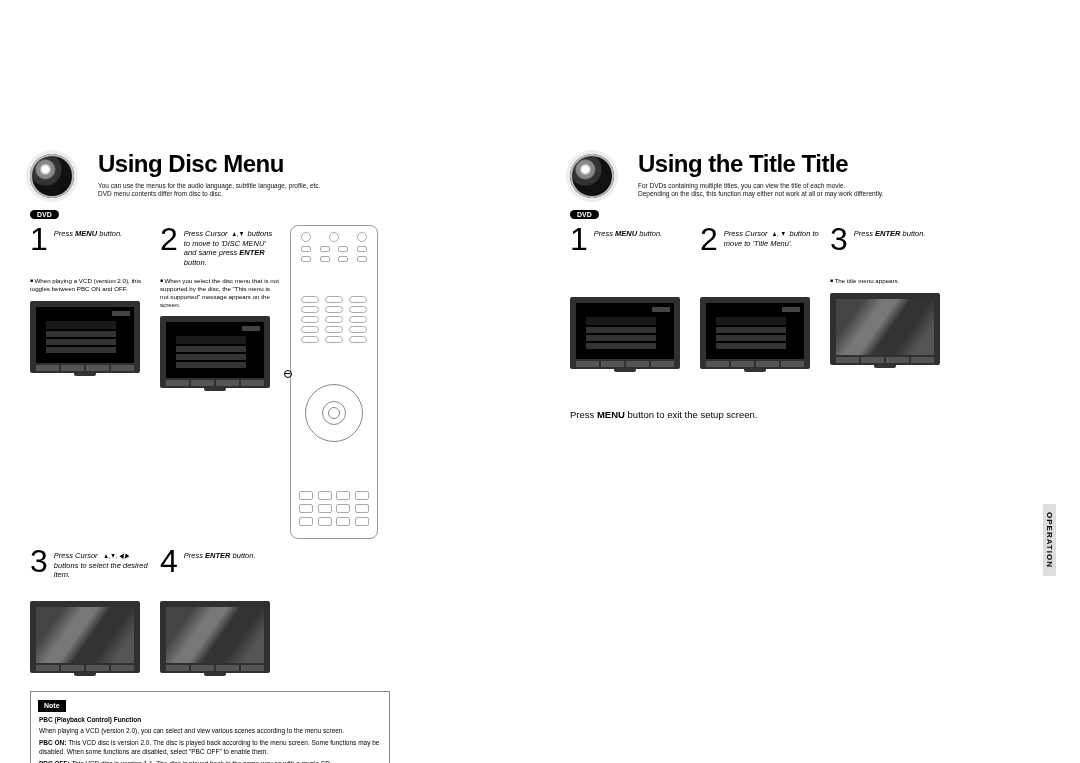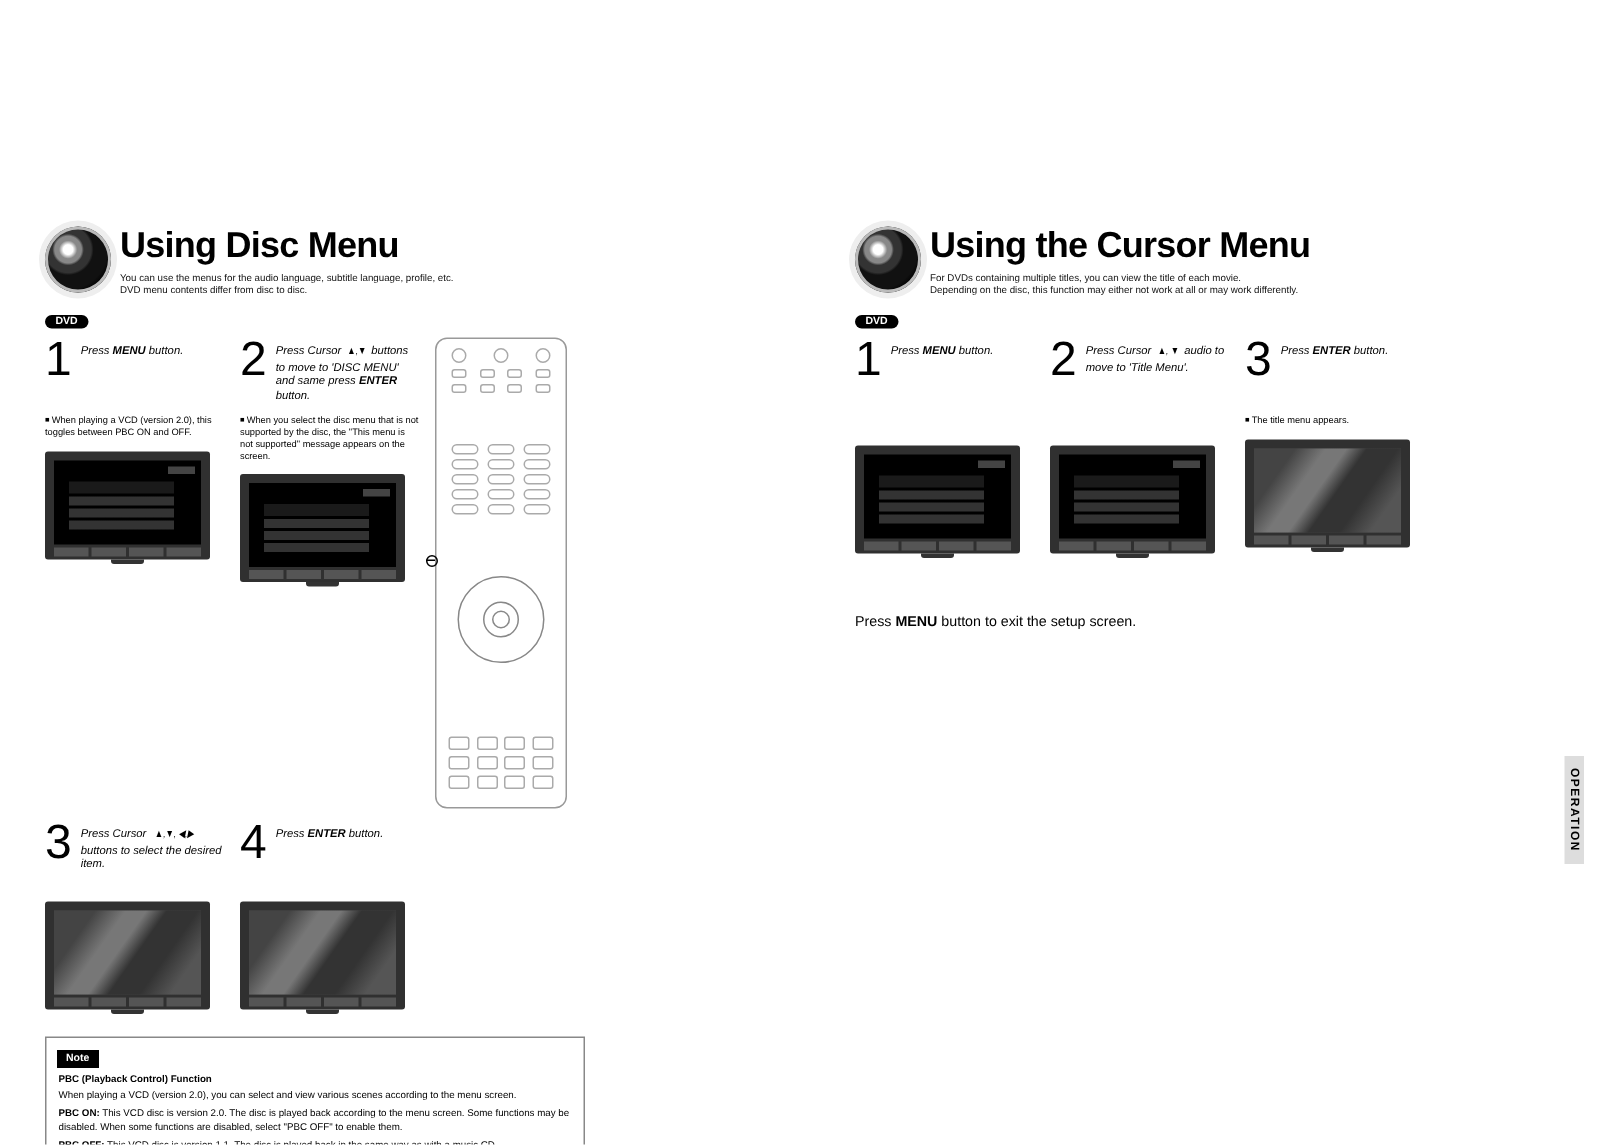--- a/index.html
+++ b/index.html
@@ -1,21 +1,21 @@
 <!DOCTYPE html>
 <html><head>
 <meta charset="utf-8">
 <style>
   * { margin: 0; padding: 0; box-sizing: border-box; }
   body { background: #fff; font-family: Arial, Helvetica, sans-serif; width: 1080px; height: 763px; position: relative; overflow: hidden; }
   .spread { display: flex; width: 100%; height: 100%; }
   .page { flex: 1; position: relative; padding: 0; }
   .page-inner { position: relative; width: 100%; height: 100%; }
 
-  .header-row { display: flex; align-items: center; gap: 6px; margin: 148px 0 0 30px; }
+  .header-row { display: flex; align-items: flex-end; gap: 24px; margin: 148px 0 0 30px; }
   .header-icon { width: 44px; height: 44px; border-radius: 50%; position: relative; flex-shrink: 0; }
   .header-icon::before { content:""; position:absolute; inset:0; border-radius:50%;
     background: radial-gradient(circle at 35% 35%, #fff 0 8%, #888 15% 22%, #333 26% 38%, #111 42% 65%, #000 75%);
     box-shadow: 0 0 0 2px #bbb inset, 0 0 0 4px #eee; }
   .header-text h1 { font-size: 24px; font-weight: 700; letter-spacing: -.5px; margin-top: 2px; }
   .header-text .sub { font-size: 6.5px; color: #111; margin-top: 4px; line-height: 1.25; max-width: 300px; }
   .header-text .sub2 { font-size: 6.5px; color: #111; line-height: 1.25; max-width: 340px; }
 
   .dvd-badge { display:inline-block; background:#000; color:#fff; font-size:7px; font-weight:700; border-radius:8px; padding:1px 7px; margin: 12px 0 6px 30px; }
 
@@ -250,21 +250,21 @@
 
       
     </div>
   </div>
 
   <div class="page page-right">
     <div class="page-inner">
       <div class="header-row">
         <div class="header-icon"></div>
         <div class="header-text">
-          <h1>Using the Cursor Menu</h1>
+          <h1>Using the Title Title</h1>
           <div class="sub">For DVDs containing multiple titles, you can view the title of each movie.</div>
           <div class="sub2">Depending on the disc, this function may either not work at all or may work differently.</div>
         </div>
       </div>
 
       <div class="dvd-badge">DVD</div>
 
       <div class="steps-row">
         <div class="card">
           <div class="step-head">
@@ -281,21 +281,21 @@
                 <span></span>
                 <span></span>
                 <span></span>
               </div>
           </div>
         </div>
         <div class="card">
           <div class="step-head">
             <div class="step-num">2</div>
             <div class="step-text">
-              <span>Press Cursor </span><span class="tri">▲, ▼</span><span> audio to move to 'Title Menu'.</span>
+              <span>Press Cursor </span><span class="tri">▲, ▼</span><span> button to move to 'Title Menu'.</span>
             </div>
           </div>
           <div style="height:18px"></div>
           <div class="tv">
             <div class="tv-screen menu"></div>
             <div class="tv-controls">
                 <span></span>
                 <span></span>
                 <span></span>
                 <span></span>

